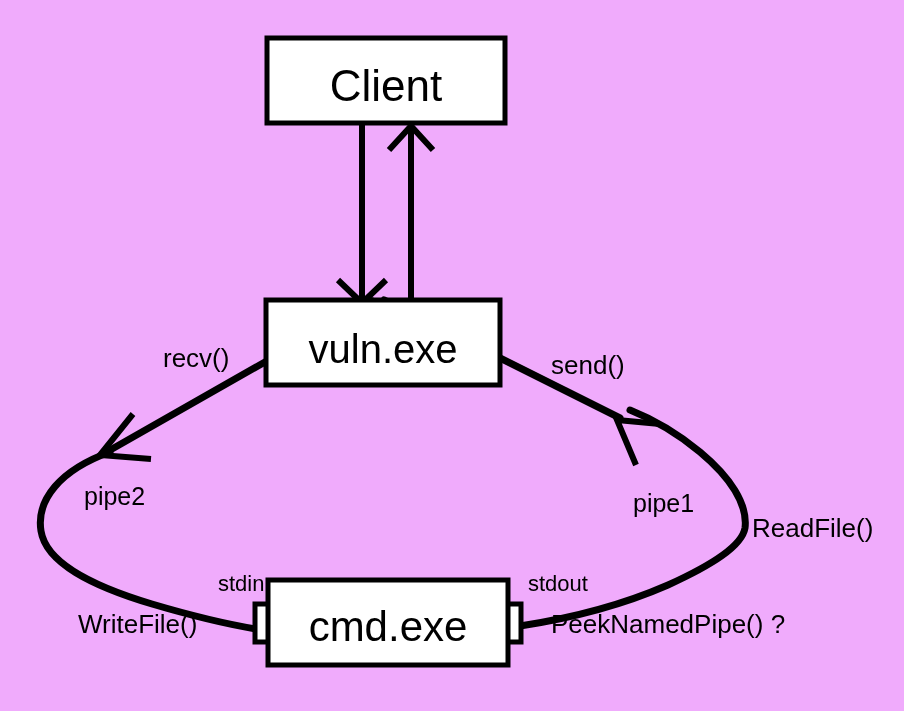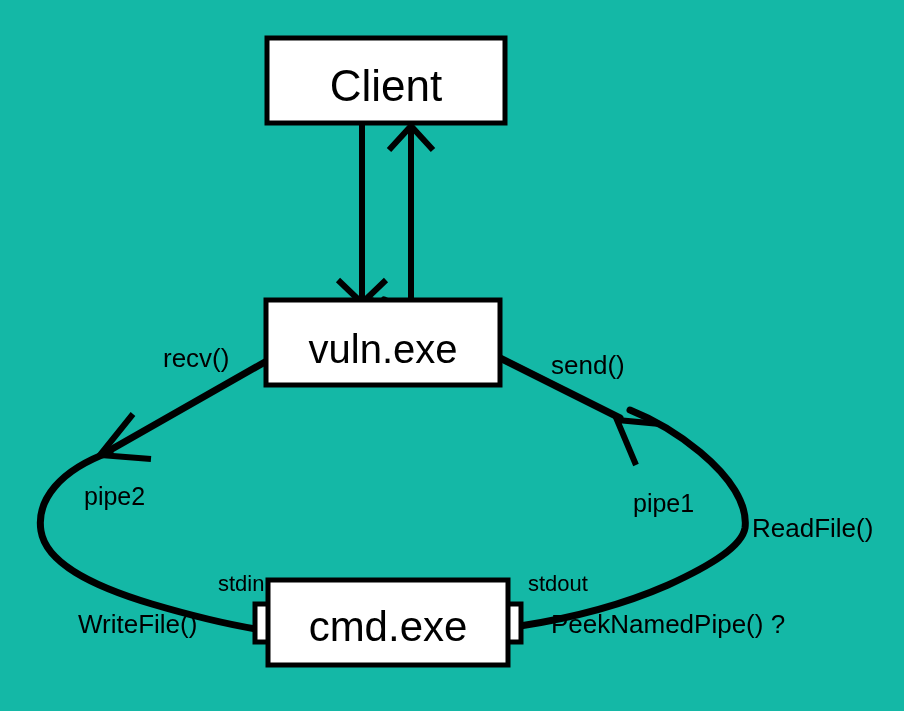--- a/index.html
+++ b/index.html
@@ -8,21 +8,21 @@
     padding: 0;
     background: #ffffff;
   }
   body {
     font-family: "Liberation Sans", sans-serif;
   }
   #diagram-root {
     position: relative;
     width: 904px;
     height: 711px;
-    background: #14b8a6;
+    background: #f0abfc;
     overflow: hidden;
   }
   #diagram-svg {
     position: absolute;
     left: 0;
     top: 0;
     width: 904px;
     height: 711px;
     display: block;
   }

